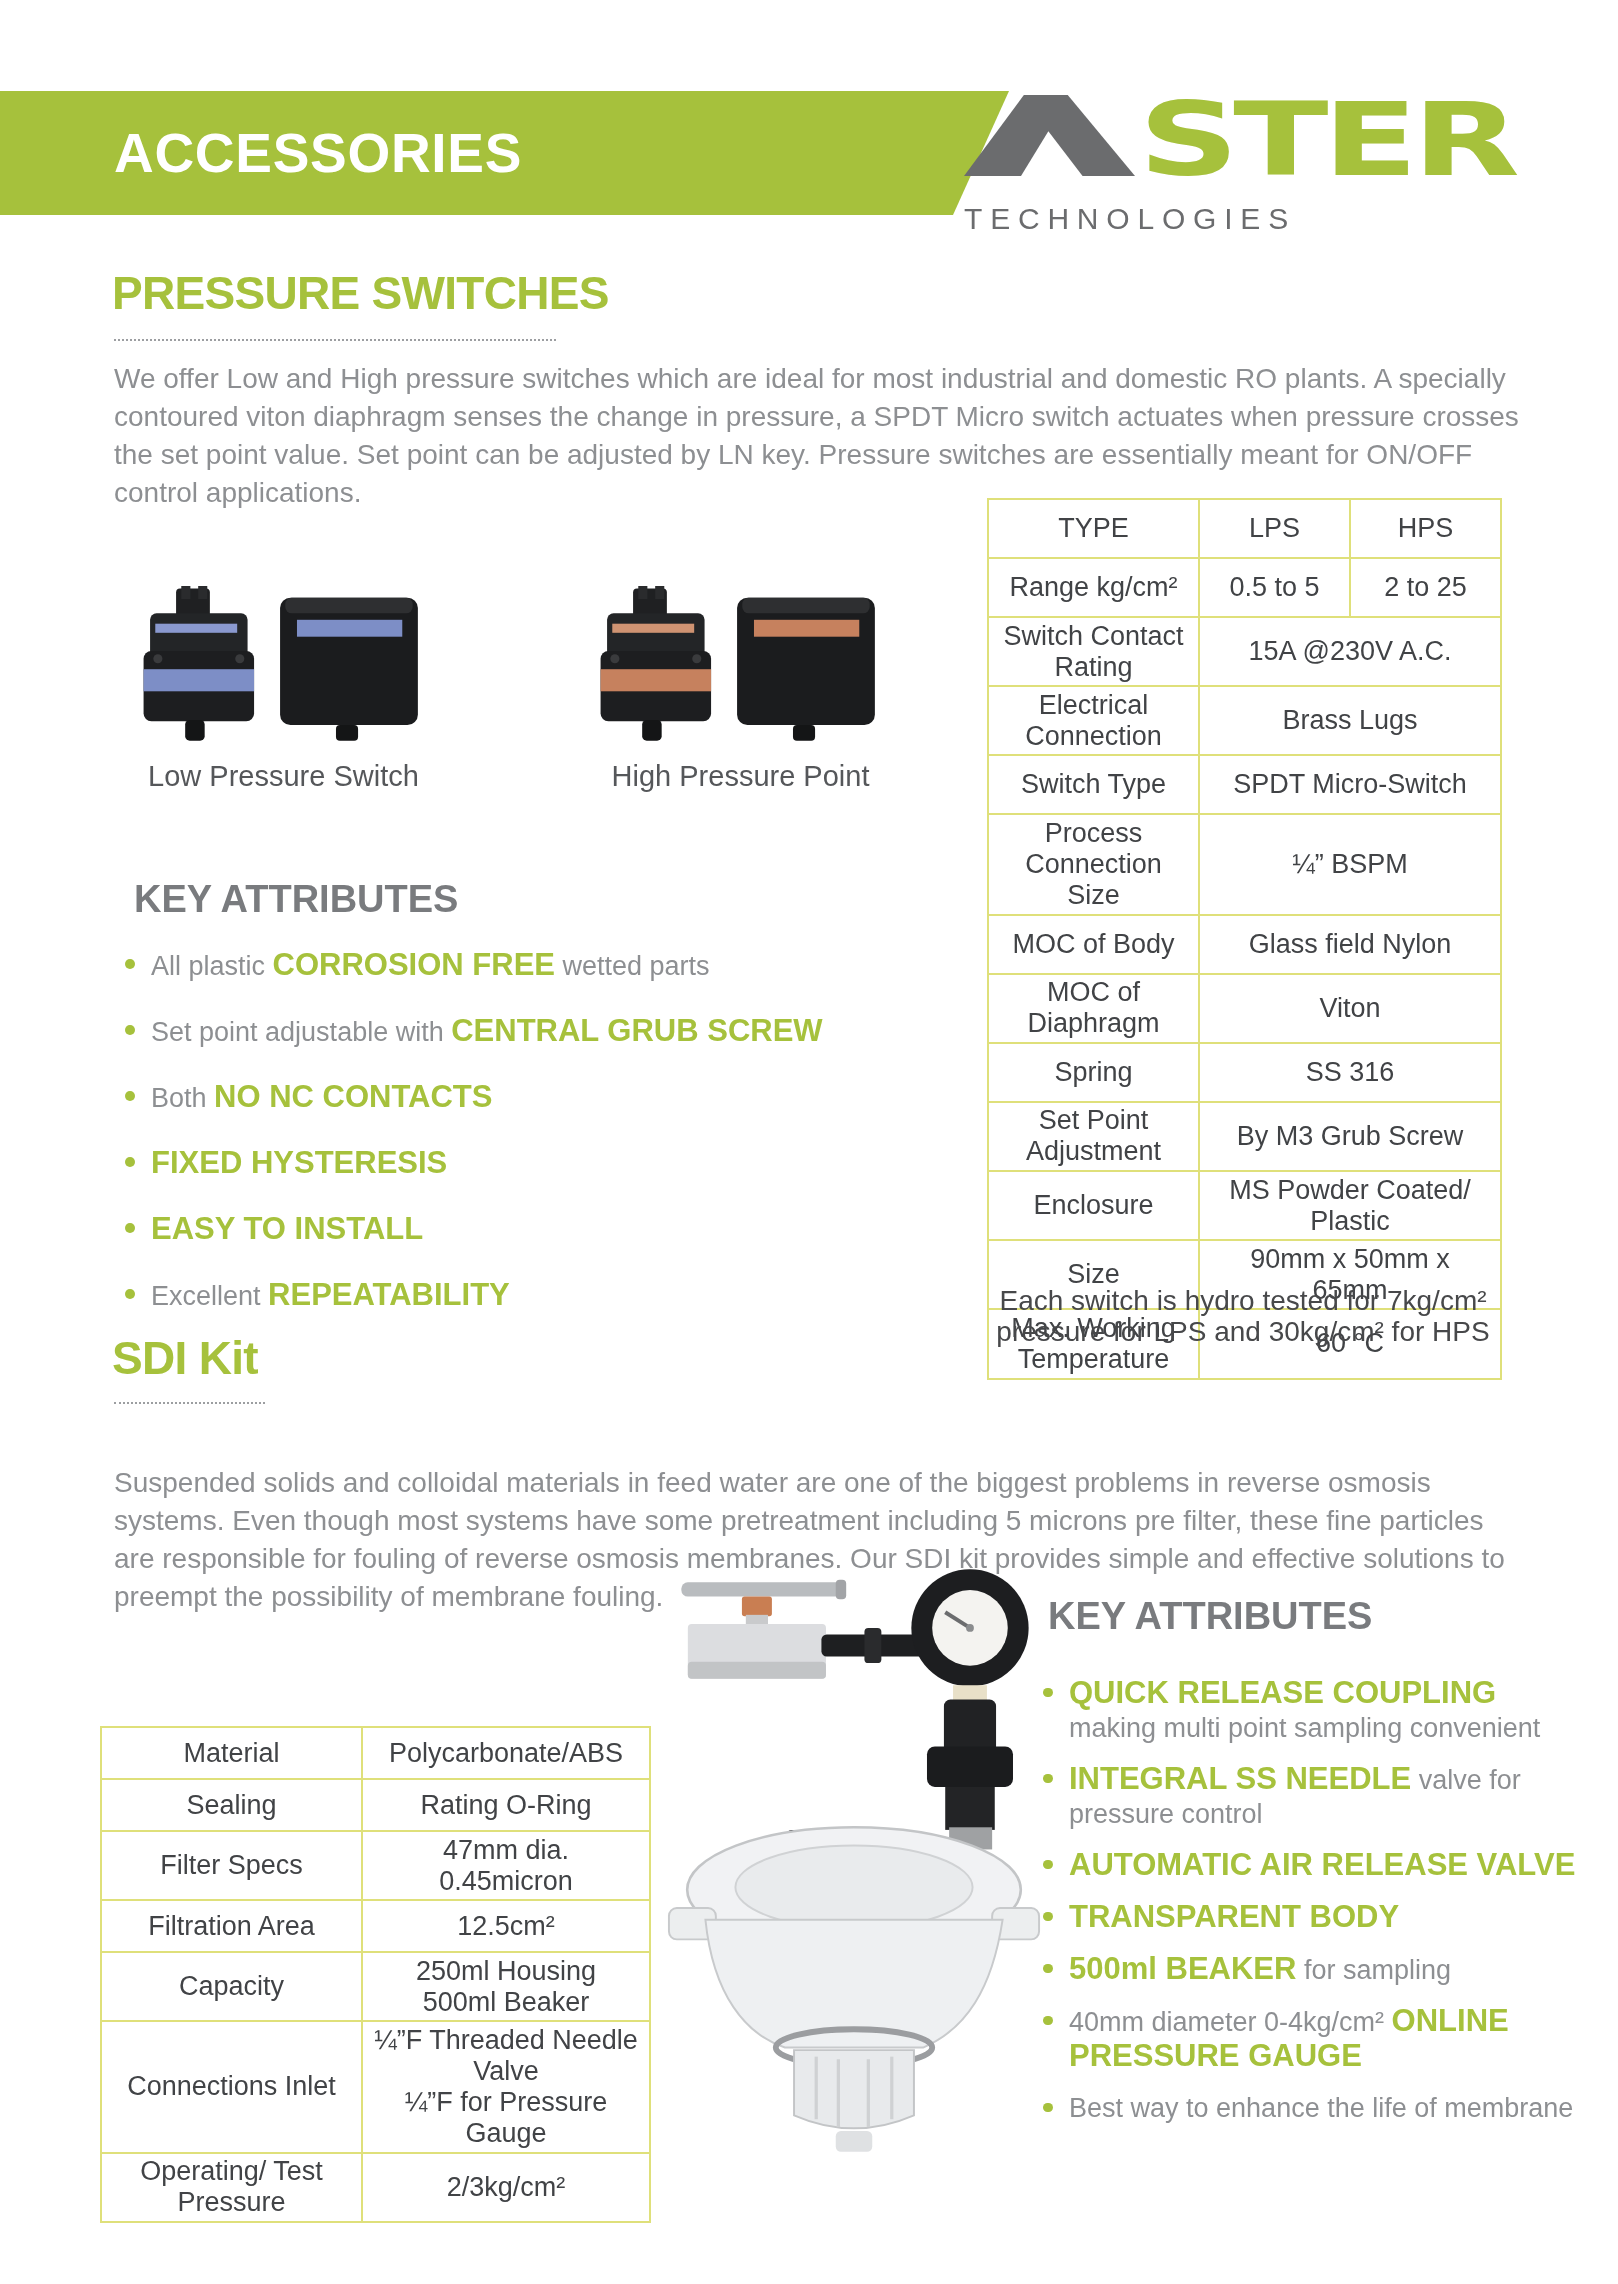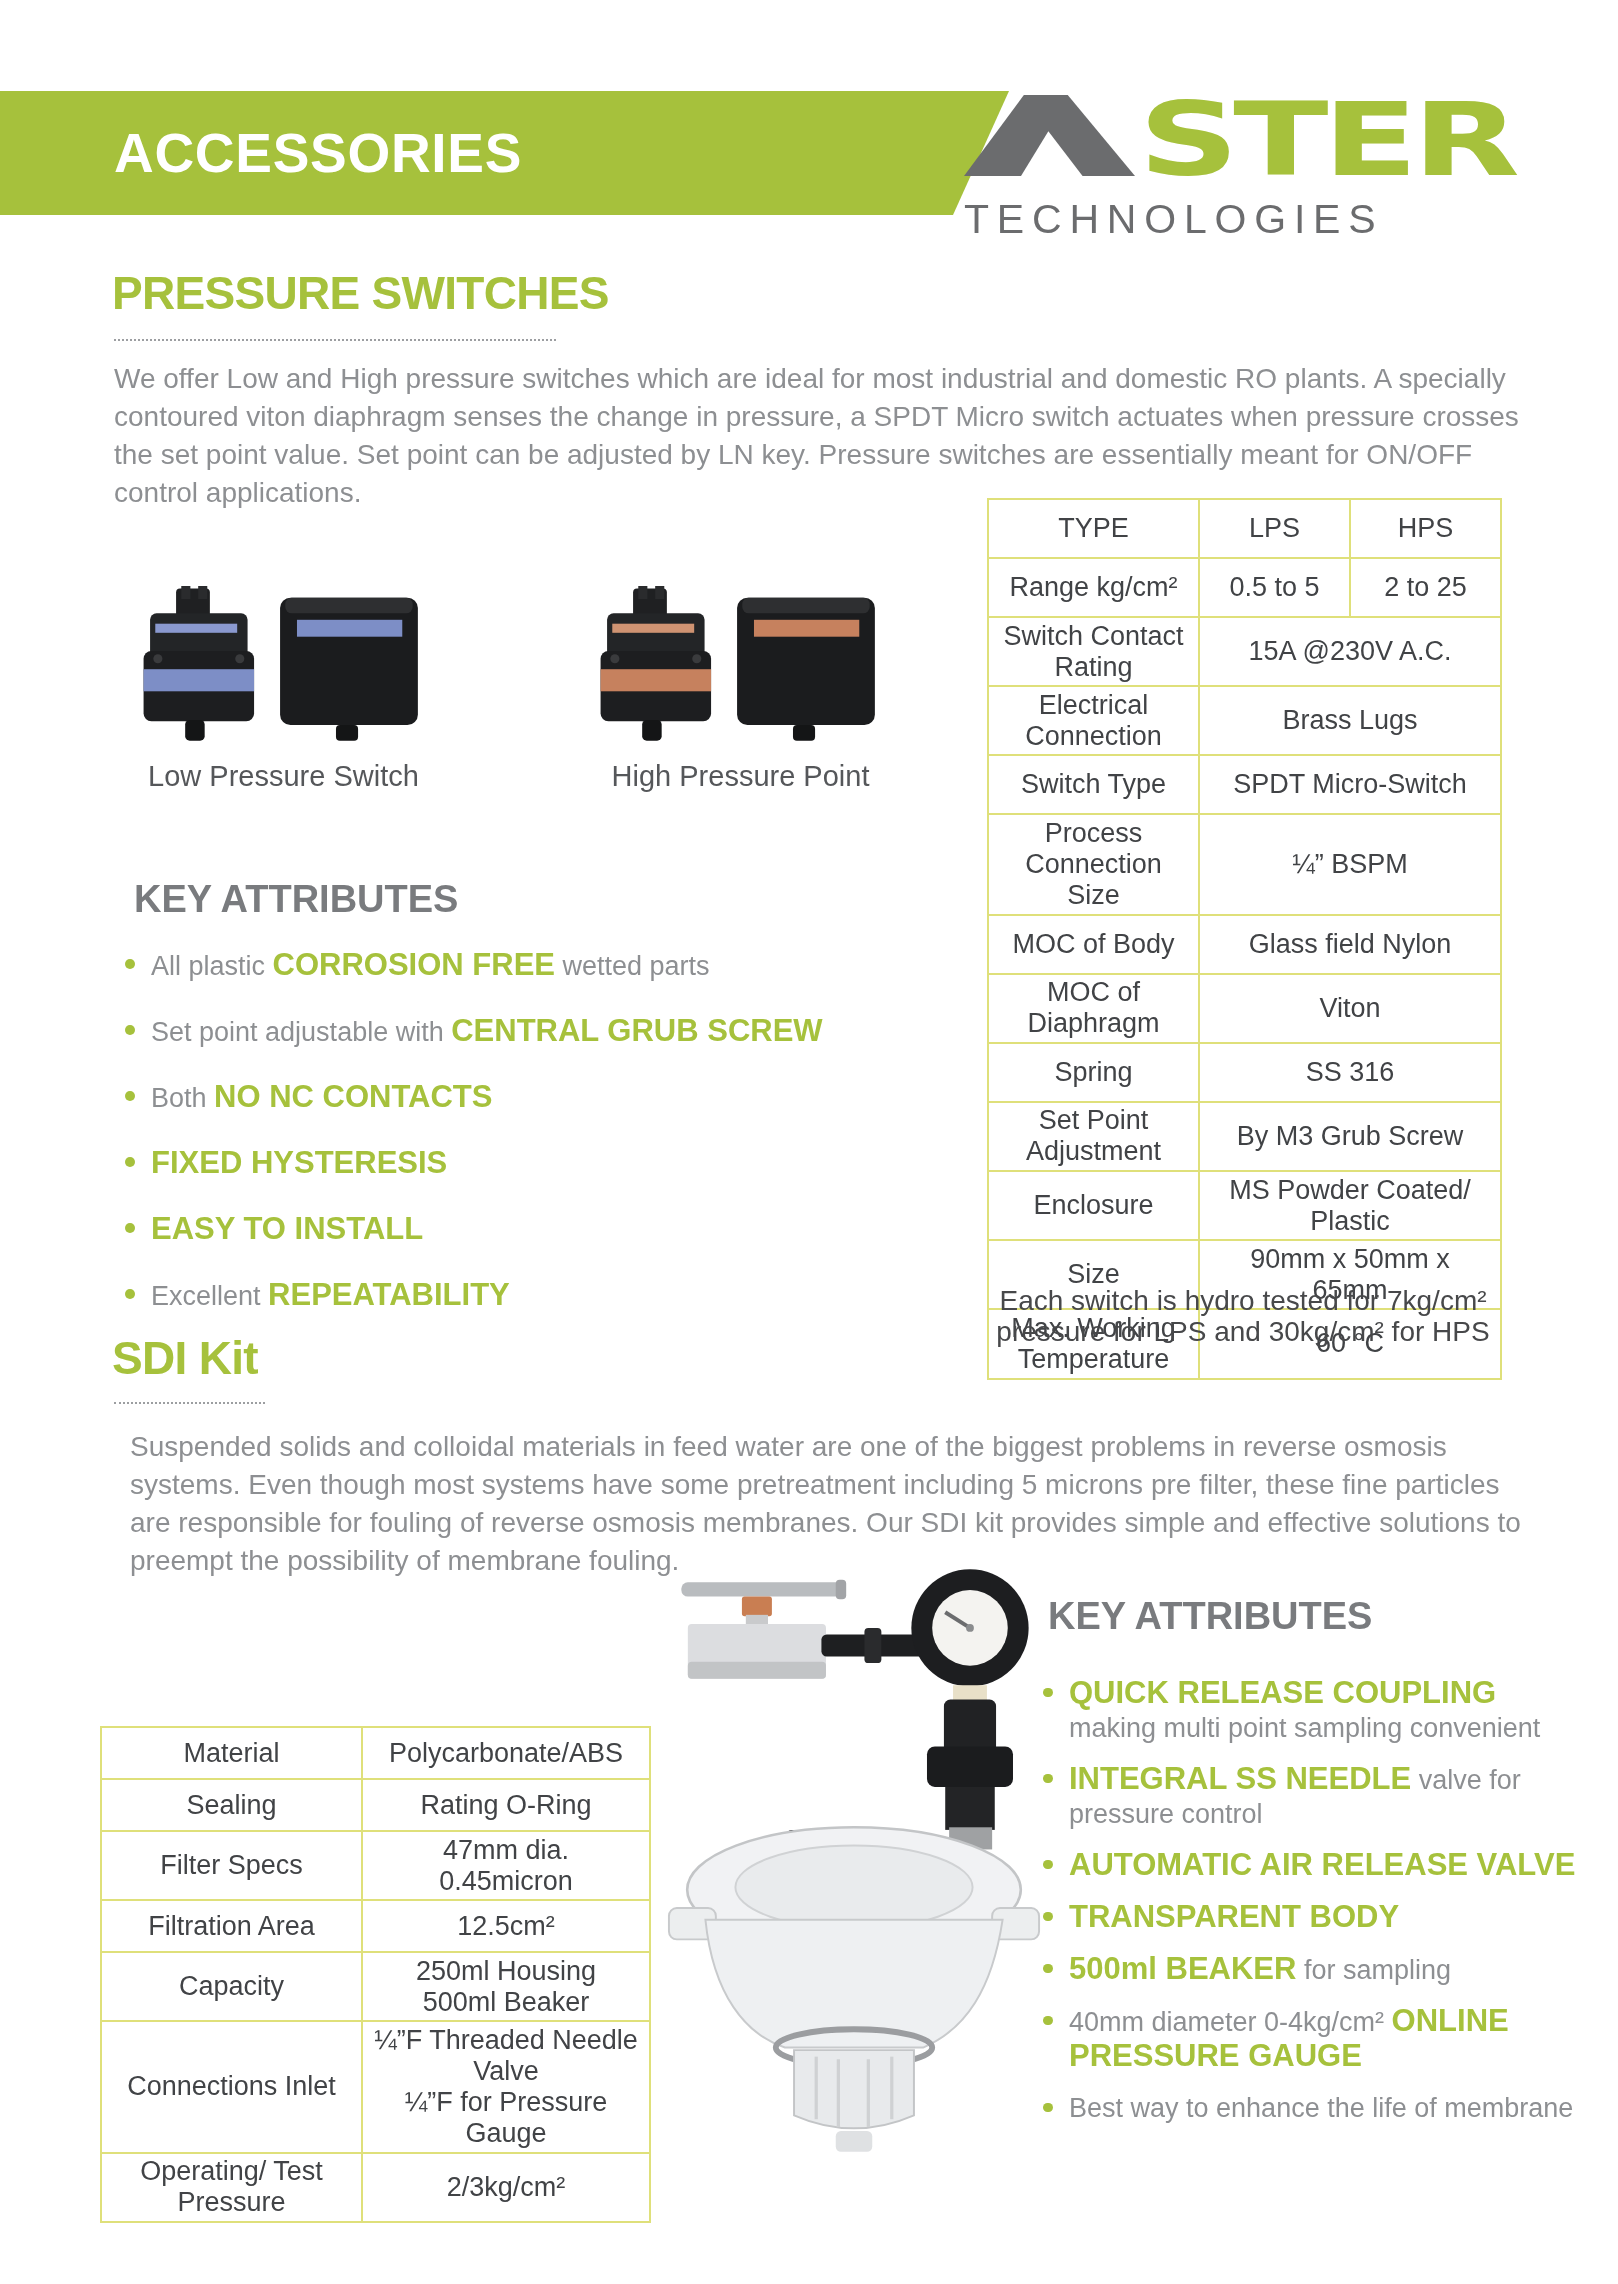--- a/index.html
+++ b/index.html
@@ -29,23 +29,23 @@
   .band-title{
     position:absolute;left:114px;top:91px;height:124px;
     display:flex;align-items:center;
     color:#ffffff;font-size:55px;font-weight:700;letter-spacing:0.7px;
   }
   .logo{
     position:absolute;left:964px;top:93px;width:573px;
   }
   .logo svg{display:block;}
   .logo-sub{
-    margin-top:18px;
+    margin-top:24px;
     color:var(--logo-gray);
-    font-size:41px;letter-spacing:7.8px;
+    font-size:30px;letter-spacing:7.8px;
     white-space:nowrap;
   }
   
   .sec-heading{
     position:absolute;left:112px;
     color:var(--green);font-size:46px;font-weight:700;letter-spacing:-0.7px;
     white-space:nowrap;
   }
   .dotted{
     position:absolute;left:114px;height:0;
@@ -246,21 +246,21 @@
     </table>
 
   <div class="note">
     <div>Each switch is hydro tested for 7kg/cm²</div>
     <div>pressure for LPS and 30kg/cm² for HPS</div>
   </div>
 
   <div class="sec-heading" style="top:1331px;">SDI Kit</div>
   <div class="dotted" style="top:1402px;width:151px;"></div>
 
-  <div class="intro" style="top:1428px;margin-left:16px;">
+  <div class="intro" style="top:1464px;">
     <div>Suspended solids and colloidal materials in feed water are one of the biggest problems in reverse osmosis</div>
     <div>systems. Even though most systems have some pretreatment including 5 microns pre filter, these fine particles</div>
     <div>are responsible for fouling of reverse osmosis membranes. Our SDI kit provides simple and effective solutions to</div>
     <div>preempt the possibility of membrane fouling.</div>
   </div>
 
   <table class="spec sdi-table">
     <colgroup>
         <col style="width:261px">
         <col style="width:288px">

